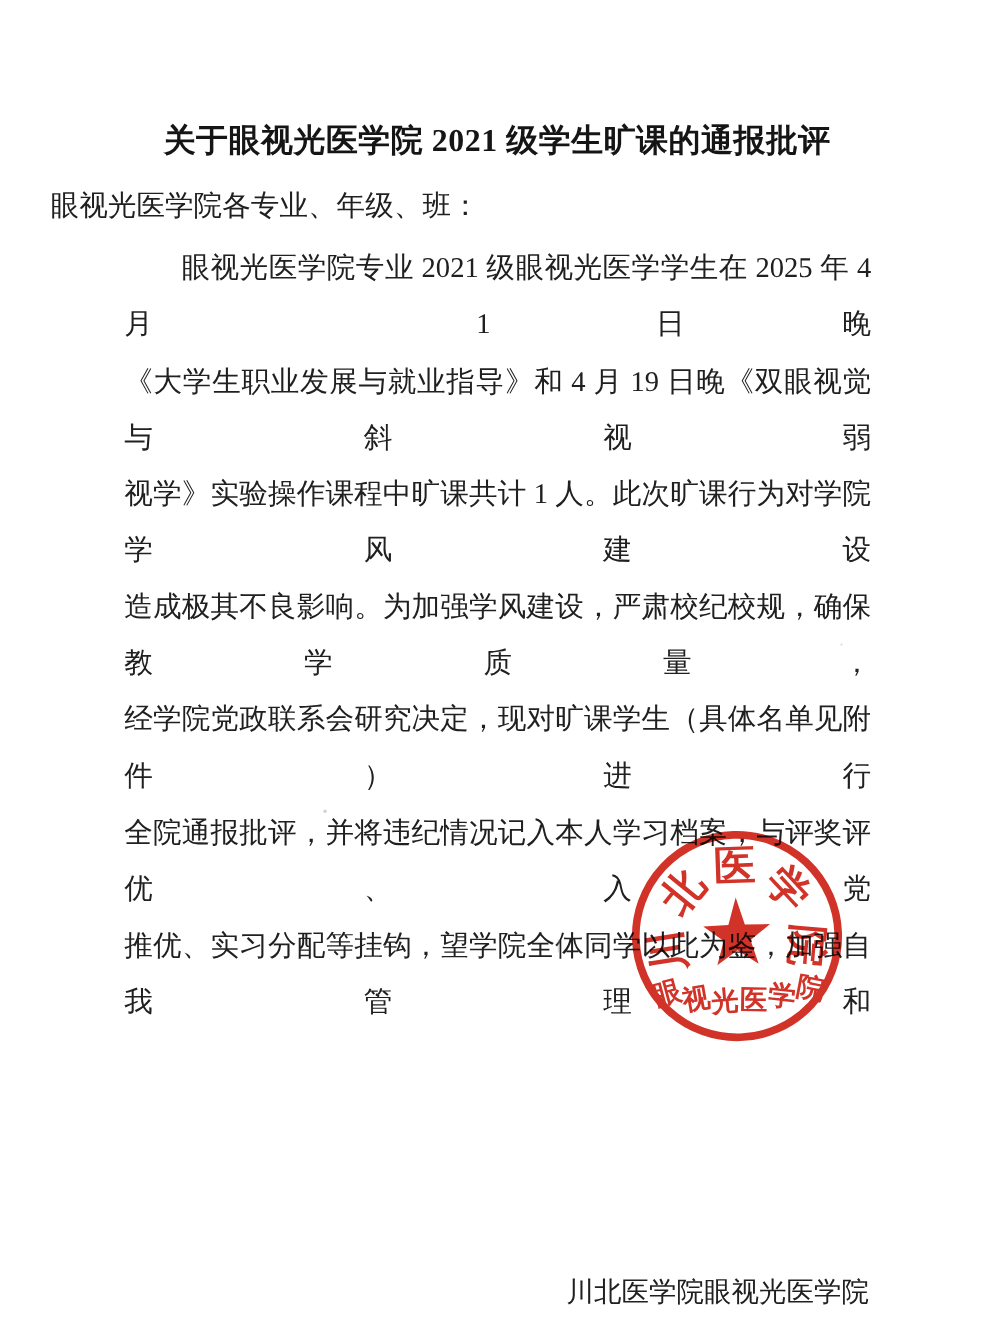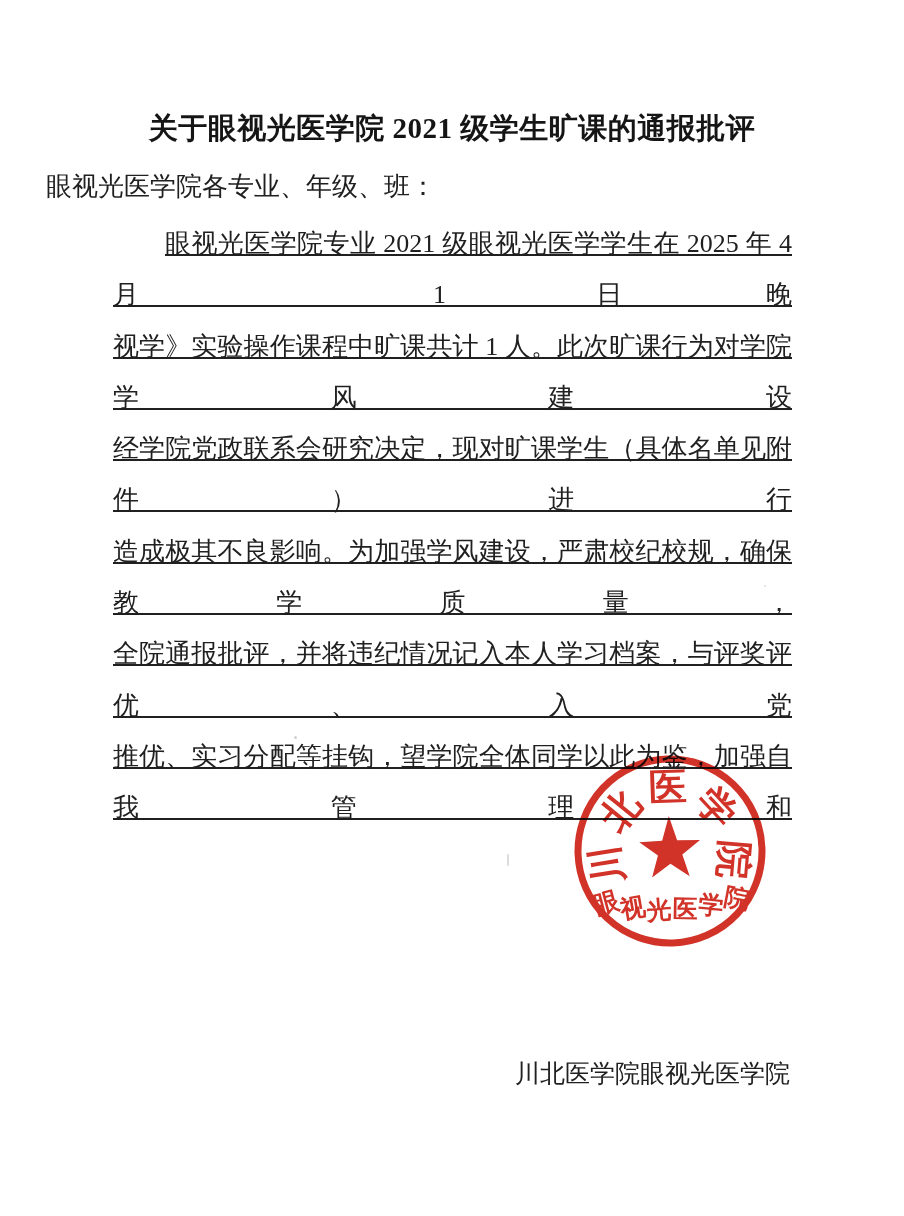--- a/index.html
+++ b/index.html
@@ -36,21 +36,20 @@
     font-size: 26px;
     line-height: 51.3px;
     color: #202020;
     white-space: nowrap;
   }
   .body-line.jline {
     white-space: normal;
     text-align: justify;
     text-align-last: justify;
     text-justify: inter-character;
-    text-decoration: underline;
   }
   .body-line.indent { text-indent: 2em; }
   .sig-block { position: relative; }
   .signature-org {
     margin-top: 222px;
     padding-right: 114px;
     text-align: right;
     font-size: 25px;
     line-height: 36px;
     color: #202020;
@@ -79,23 +78,24 @@
 <body>
 
 <div class="page">
 
   <h1 class="doc-title">关于眼视光医学院 2021 级学生旷课的通报批评</h1>
 
   <p class="salutation">眼视光医学院各专业、年级、班：</p>
 
   <div class="doc-body">
     <div class="body-line jline indent">眼视光医学院专业 2021 级眼视光医学学生在 2025 年 4 月 1 日晚</div>
+    <div class="body-line jline">《大学生职业发展与就业指导》和 4 月 19 日晚《双眼视觉与斜视弱</div>
     <div class="body-line jline">视学》实验操作课程中旷课共计 1 人。此次旷课行为对学院学风建设</div>
+    <div class="body-line jline">造成极其不良影响。为加强学风建设，严肃校纪校规，确保教学质量，</div>
     <div class="body-line jline">经学院党政联系会研究决定，现对旷课学生（具体名单见附件）进行</div>
-    <div class="body-line jline">造成极其不良影响。为加强学风建设，严肃校纪校规，确保教学质量，</div>
     <div class="body-line jline">全院通报批评，并将违纪情况记入本人学习档案，与评奖评优、入党</div>
     <div class="body-line jline">推优、实习分配等挂钩，望学院全体同学以此为鉴，加强自我管理和</div>
   </div>
 
   <div class="sig-block">
     <div class="signature-org">川北医学院眼视光医学院</div>
 
   </div>
 
   <svg class="seal" viewBox="0 0 200 200" xmlns="http://www.w3.org/2000/svg">

